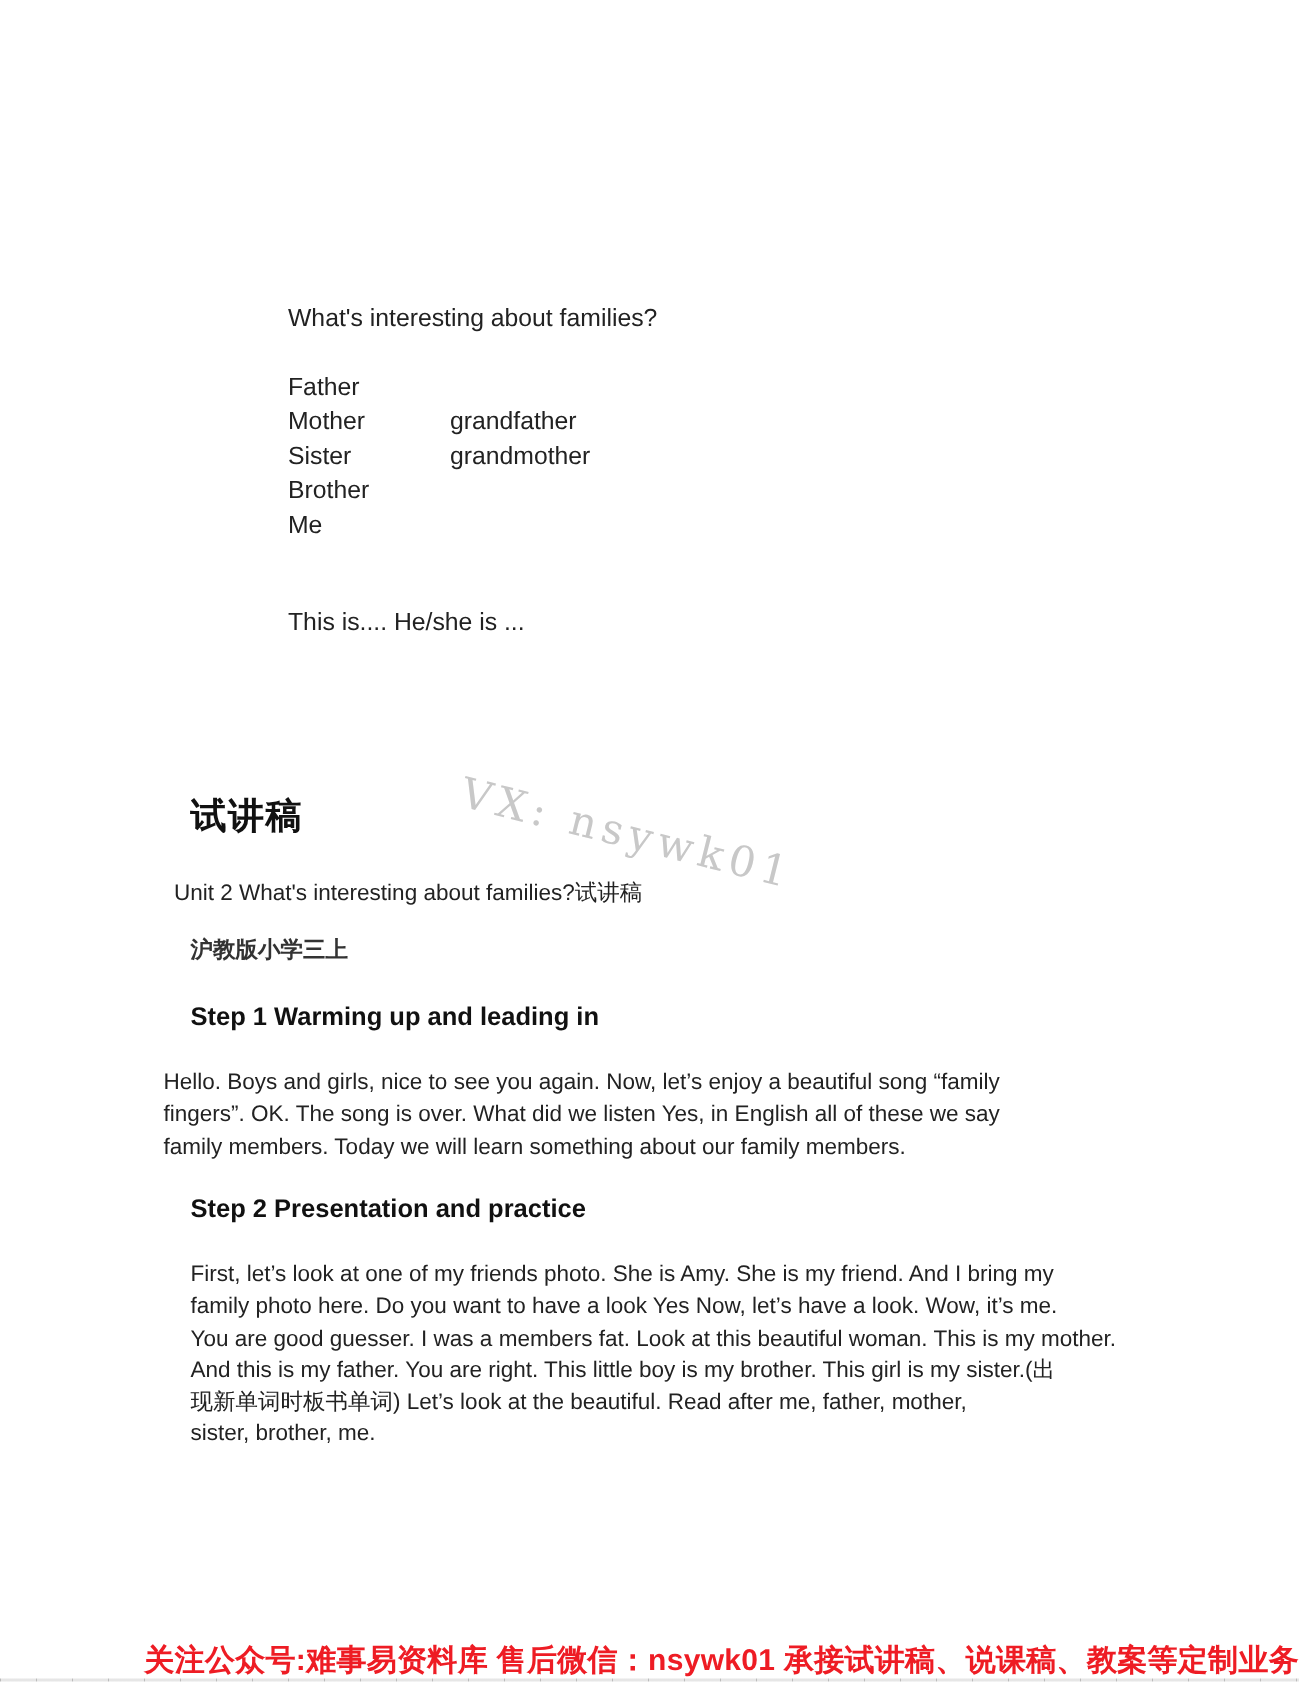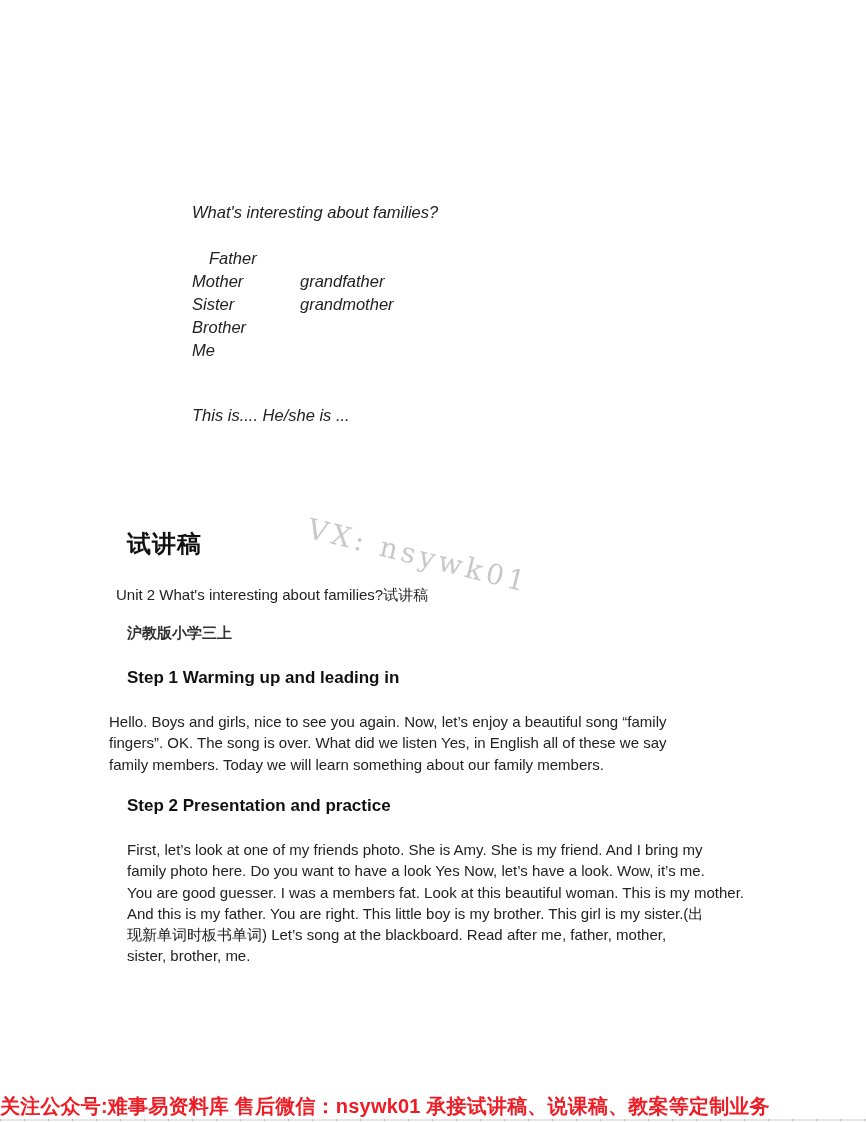--- a/index.html
+++ b/index.html
@@ -2,48 +2,48 @@
 <html><head>
   <meta charset="utf-8">
   <style>
     html, body { margin: 0; padding: 0; }
     body {
       width: 866px; height: 1122px; position: relative; overflow: hidden;
       background: #ffffff; color: #1a1a1a;
       font-family: "Liberation Sans", "DejaVu Sans", sans-serif;
     }
     .abs { position: absolute; white-space: nowrap; }
-    .box-text { font-size: 16.5px; color: #222; font-style: italic; }
+    .box-text { font-size: 16.5px; color: #222; }
     .h-cn { font-size: 24px; font-weight: bold; color: #111; letter-spacing: 1px; }
     .sub { font-size: 15px; color: #222; }
     .sub-cn { font-size: 15px; color: #333; }
     .step { font-size: 17px; font-weight: bold; color: #111; }
     .para { font-size: 15px; color: #222; line-height: 21.3px; white-space: nowrap; }
     .watermark {
       position: absolute; left: 312px; top: 512px;
       font-family: "DejaVu Serif", serif; font-size: 28px; color: #c8c8c8;
       transform: rotate(14deg); transform-origin: left top; letter-spacing: 4px;
     }
     .footer {
-      position: absolute; left: 0; top: 1093px; width: 866px; text-align: left;
+      position: absolute; left: 0; top: 1093px; width: 866px; text-align: right;
       font-size: 20px; font-weight: bold; color: #ee1c24; white-space: nowrap;
       letter-spacing: 0.2px;
     }
     .footer-line {
       position: absolute; left: 0; top: 1119px; width: 866px; height: 2px;
       background: repeating-linear-gradient(90deg, #bbb 0 1px, #e6e6e6 1px 24px);
     }
   </style>
 </head>
 <body>
 
 <div>
   <div class="abs box-text" style="left:192px; top:203px;">What's interesting about families?</div>
 
-  <div class="abs box-text" style="left:192px; top:249px;margin-left:17px;">Father</div>
+  <div class="abs box-text" style="left:192px; top:249px;">Father</div>
   <div class="abs box-text" style="left:192px; top:272px;">Mother</div>
   <div class="abs box-text" style="left:192px; top:295px;">Sister</div>
   <div class="abs box-text" style="left:192px; top:318px;">Brother</div>
   <div class="abs box-text" style="left:192px; top:341px;">Me</div>
 
   <div class="abs box-text" style="left:300px; top:272px;">grandfather</div>
   <div class="abs box-text" style="left:300px; top:295px;">grandmother</div>
 
   <div class="abs box-text" style="left:192px; top:386px;margin-top:20px;">This is.... He/she is ...</div>
 </div>
@@ -61,19 +61,19 @@
     <div>fingers”. OK. The song is over. What did we listen Yes, in English all of these we say</div>
     <div>family members. Today we will learn something about our family members.</div>
   </div>
 
   <div class="abs step" style="left:127px; top:796px;">Step 2 Presentation and practice</div>
   <div class="abs para" style="left:127px; top:839px;">
     <div>First, let’s look at one of my friends photo. She is Amy. She is my friend. And I bring my</div>
     <div>family photo here. Do you want to have a look Yes Now, let’s have a look. Wow, it’s me.</div>
     <div>You are good guesser. I was a members fat. Look at this beautiful woman. This is my mother.</div>
     <div>And this is my father. You are right. This little boy is my brother. This girl is my sister.(出</div>
-    <div>现新单词时板书单词) Let’s song at the blackboard. Read after me, father, mother,</div>
+    <div>现新单词时板书单词) Let’s look at the beautiful. Read after me, father, mother,</div>
     <div>sister, brother, me.</div>
   </div>
 </div>
 
 <div class="footer">关注公众号:难事易资料库  售后微信：nsywk01   承接试讲稿、说课稿、教案等定制业务</div>
 <div class="footer-line"></div>
 
 </body></html>

